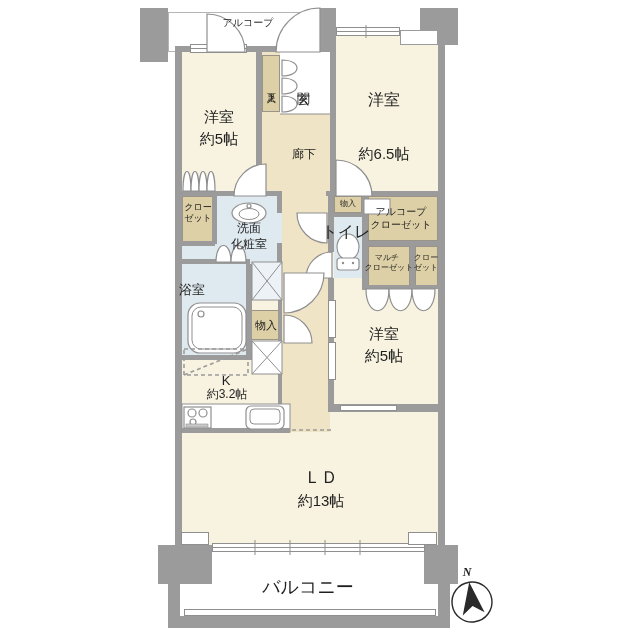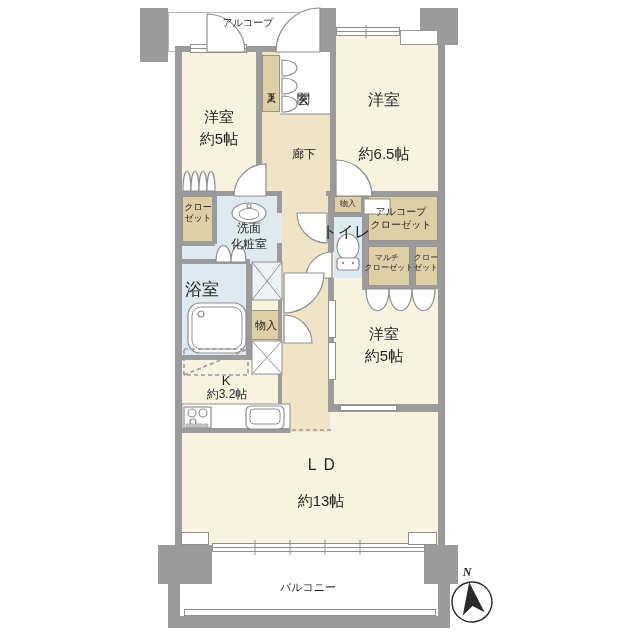--- a/index.html
+++ b/index.html
@@ -200,32 +200,32 @@
   <div class="vlbl" style="left:271px;top:86px;font-size:9px;letter-spacing:0;">下足入</div>
   <div class="lbl" style="left:304px;top:155px;font-size:12px;">廊下</div>
   <div class="lbl" style="left:219px;top:117px;font-size:15px;">洋室</div>
   <div class="lbl" style="left:219px;top:139px;font-size:15px;">約5帖</div>
   <div class="lbl" style="left:384px;top:100px;font-size:16px;">洋室</div>
   <div class="lbl" style="left:384px;top:124px;font-size:15px;margin-top:30px;">約6.5帖</div>
   <div class="lbl" style="left:198px;top:207px;font-size:9px;">クロー</div>
   <div class="lbl" style="left:198px;top:218px;font-size:9px;">ゼット</div>
   <div class="lbl" style="left:249px;top:229px;font-size:12px;">洗面</div>
   <div class="lbl" style="left:249px;top:245px;font-size:12px;">化粧室</div>
-  <div class="lbl" style="left:202px;top:290px;font-size:17px;">浴室</div>
+  <div class="lbl" style="left:192px;top:290px;font-size:13px;">浴室</div>
   <div class="lbl" style="left:266px;top:325px;font-size:11px;">物入</div>
   <div class="lbl" style="left:348px;top:204px;font-size:8px;">物入</div>
   <div class="lbl" style="left:346px;top:232px;font-size:16px;">トイレ</div>
   <div class="lbl" style="left:401px;top:212px;font-size:10px;">アルコープ</div>
   <div class="lbl" style="left:401px;top:225px;font-size:10px;">クローゼット</div>
   <div class="lbl" style="left:387px;top:258px;font-size:8px;">マルチ</div>
   <div class="lbl" style="left:389px;top:268px;font-size:8px;">クローゼット</div>
   <div class="lbl" style="left:426px;top:258px;font-size:8px;">クロー</div>
   <div class="lbl" style="left:426px;top:268px;font-size:8px;">ゼット</div>
   <div class="lbl" style="left:384px;top:334px;font-size:15px;">洋室</div>
   <div class="lbl" style="left:384px;top:356px;font-size:15px;">約5帖</div>
   <div class="lbl" style="left:226px;top:381px;font-size:13px;">K</div>
   <div class="lbl" style="left:227px;top:395px;font-size:12px;">約3.2帖</div>
-  <div class="lbl" style="left:321px;top:465px;font-size:17px;">ＬＤ</div>
+  <div class="lbl" style="left:321px;top:478px;font-size:17px;">ＬＤ</div>
   <div class="lbl" style="left:321px;top:501px;font-size:15px;">約13帖</div>
-  <div class="lbl" style="left:308px;top:587px;font-size:11px;">バルコニー</div>
+  <div class="lbl" style="left:308px;top:587px;font-size:18px;">バルコニー</div>
   <div class="lbl" style="left:467px;top:573px;font-size:12px;font-family:'Liberation Serif',serif;font-style:italic;font-weight:bold;">N</div>
 
 </div>
 
 </body></html>

